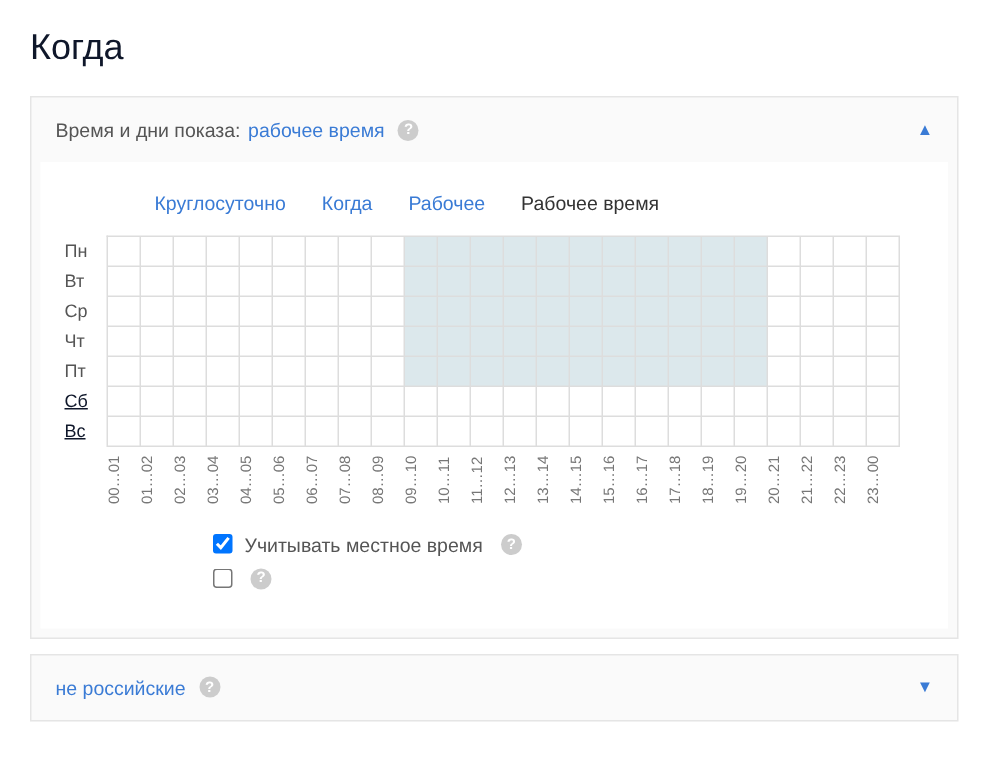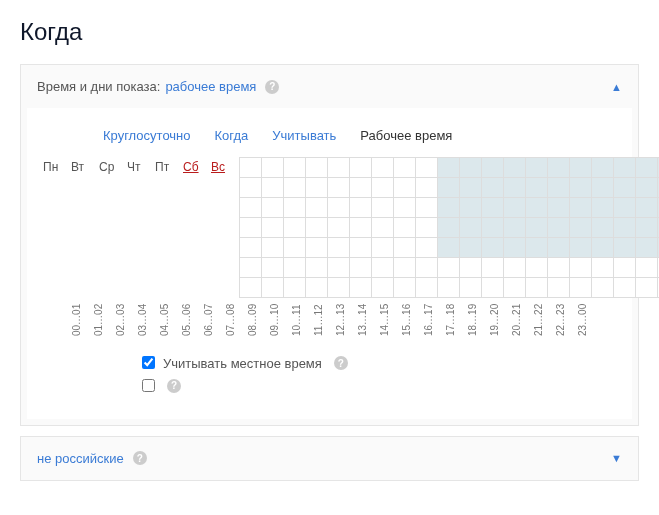--- a/index.html
+++ b/index.html
@@ -11,23 +11,23 @@
 .panel-label { color: #555; }
 .panel-value { color: #3a7bd5; }
 .help-icon { display: inline-flex; align-items: center; justify-content: center; width: 14px; height: 14px; border-radius: 50%; background: #ccc; color: #fff; font-size: 10px; font-weight: bold; margin-left: 4px; }
 .chevron { color: #3a7bd5; font-size: 11px; }
 .panel-body { padding: 10px 16px 20px 16px; background: #fff; margin: 0 6px 6px 6px; }
 .presets { display: flex; gap: 24px; padding: 10px 0 14px 60px; font-size: 13px; text-align: center; }
 .preset { cursor: pointer; }
 .preset.link { color: #3a7bd5; }
 .preset.active { color: #333; }
 .grid-wrap { display: flex; }
-.day-col { display: flex; flex-direction: row; }
+.day-col { display: flex; flex-direction: column; }
 .day-label { height: 20px; display: flex; align-items: center; width: 28px; font-size: 12px; color: #555; }
-.day-label.weekend { color: #b91c1c; text-decoration: underline; }
+.day-label.weekend { color: #0f172a; text-decoration: underline; }
 .grid { display: flex; flex-direction: column; border-top: 1px solid #ddd; border-left: 1px solid #ddd; }
 .row { display: flex; }
 .cell { width: 22px; height: 20px; border-right: 1px solid #ddd; border-bottom: 1px solid #ddd; background: #fff; cursor: pointer; }
 .cell.sel { background: #dce8ec; }
 .hour-labels { display: flex; padding-left: 28px; margin-top: 6px; }
 .hour-label { width: 22px; font-size: 10px; color: #777; writing-mode: vertical-rl; transform: rotate(180deg); text-align: right; height: 40px; }
 .options { padding: 12px 0 0 60px; }
 .option-row { display: flex; align-items: flex-start; gap: 8px; margin-bottom: 6px; max-width: 380px; padding-left: 39px; }
 .option-row label { color: #555; font-size: 13px; line-height: 1.3; flex: 0 0 auto; max-width: 260px; }
 </style>
@@ -42,21 +42,21 @@
       <span class="panel-label">Время и дни показа:</span>
       <span class="panel-value">рабочее время</span>
       <span class="help-icon">?</span>
     </div>
     <span class="chevron">▲</span>
   </div>
   <div class="panel-body">
     <div class="presets" id="presets">
         <span class="preset link">Круглосуточно</span>
         <span class="preset link">Когда</span>
-        <span class="preset link">Учитывать</span>
+        <span class="preset link">Рабочее</span>
         <span class="preset active">Рабочее время</span>
       </div>
     <div class="grid-wrap">
       <div class="day-col" id="day-col">
           <div class="day-label">Пн</div>
           <div class="day-label">Вт</div>
           <div class="day-label">Ср</div>
           <div class="day-label">Чт</div>
           <div class="day-label">Пт</div>
           <div class="day-label weekend">Сб</div>

